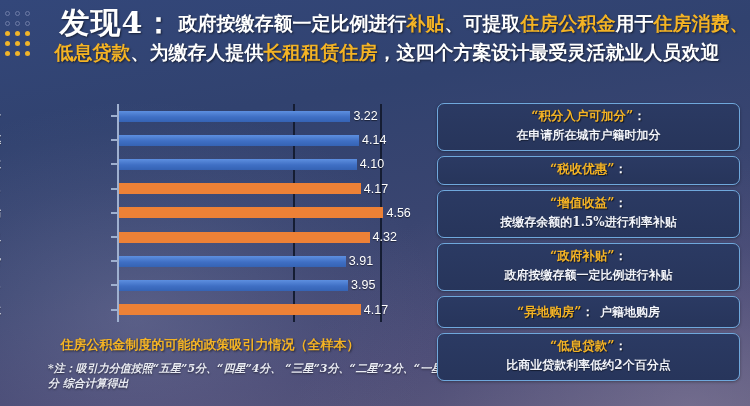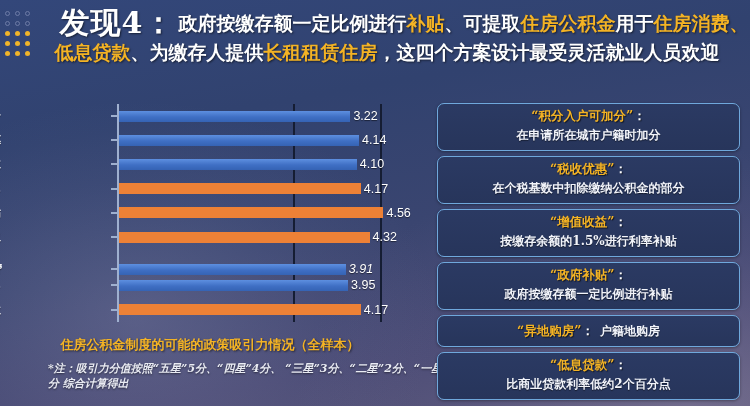--- a/index.html
+++ b/index.html
@@ -251,21 +251,21 @@
           <span class="tick"></span>
           <span class="bar orange" style="width: 264.48px;"></span>
           <span class="val" style="left: 380.48px;">4.56</span>
         </div>
         <div class="row" style="top: 121px;">
           <span class="cat">住房消费可提取</span>
           <span class="tick"></span>
           <span class="bar orange" style="width: 250.56px;"></span>
           <span class="val" style="left: 366.56px;">4.32</span>
         </div>
-        <div class="row" style="top: 153px; font-style: italic;">
+        <div class="row" style="top: 145px;">
           <span class="cat">自动扣费</span>
           <span class="tick"></span>
           <span class="bar blue" style="width: 226.78px;"></span>
           <span class="val" style="left: 342.78px;">3.91</span>
         </div>
         <div class="row" style="top: 169.4px;">
           <span class="cat">支持异地购房…</span>
           <span class="tick"></span>
           <span class="bar blue" style="width: 229.1px;"></span>
           <span class="val" style="left: 345.1px; text-align: right;">3.95</span>
@@ -282,21 +282,20 @@
   <div class="caption">住房公积金制度的可能的政策吸引力情况（全样本）</div>
   <div class="note">*注：吸引力分值按照“五星”5分、“四星”4分、 “三星”3分、“二星”2分、“一星”1分 综合计算得出</div>
 
   <div class="callouts" id="callouts">
       <div class="callout">
         <div class="ttl">“积分入户可加分”<span class="colon">：</span></div>
         <div class="desc">在申请所在城市户籍时加分</div>
       </div>
       <div class="callout">
         <div class="ttl">“税收优惠”<span class="colon">：</span></div>
-        <div class="desc">在个税基数中扣除缴纳公积金的部分</div>
       </div>
       <div class="callout">
         <div class="ttl">“增值收益”<span class="colon">：</span></div>
         <div class="desc">按缴存余额的1.5%进行利率补贴</div>
       </div>
       <div class="callout">
         <div class="ttl">“政府补贴”<span class="colon">：</span></div>
         <div class="desc">政府按缴存额一定比例进行补贴</div>
       </div>
       <div class="callout inline"><div class="ttl">“异地购房”<span class="colon">：</span></div><div class="desc">户籍地购房</div></div>

